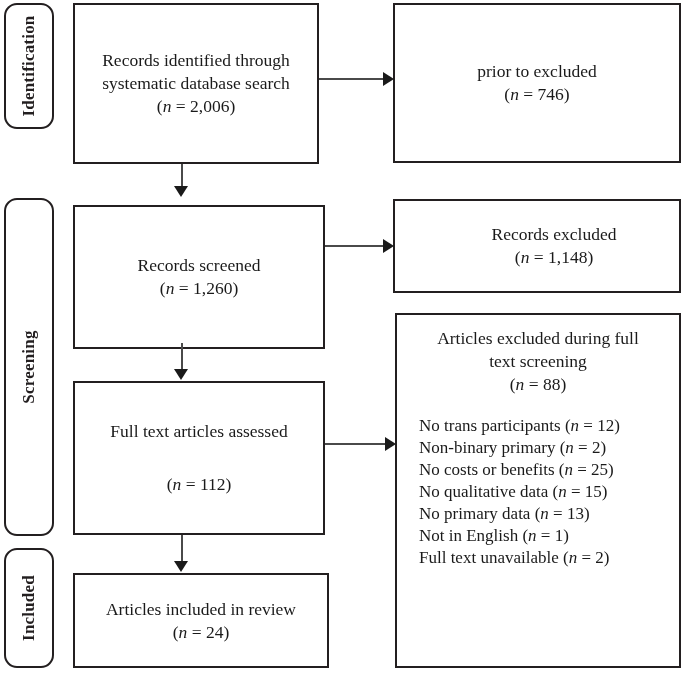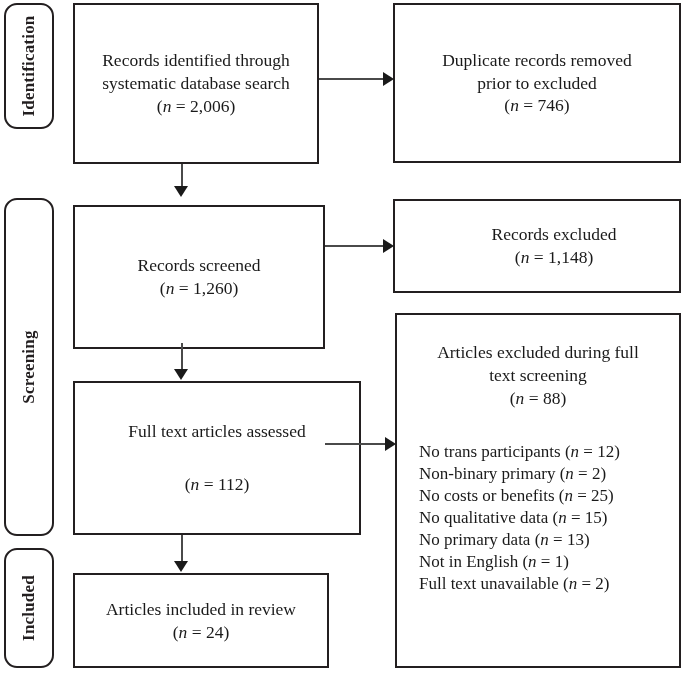--- a/index.html
+++ b/index.html
@@ -54,31 +54,31 @@
     padding: 6px 10px;
   }
   .flow-box .line {
     font-size: 17.5px;
     line-height: 1.30;
     white-space: nowrap;
     color: #1a1a1a;
   }
   .flow-box.excl-box {
     justify-content: flex-start;
-    padding-top: 26px;
+    padding-top: 12px;
   }
   .excl-head {
     width: 100%;
     text-align: center;
   }
   .excl-head .line { white-space: normal; }
   .excl-list {
     width: 100%;
     text-align: left;
-    margin-top: 32px;
+    margin-top: 20px;
     padding-left: 12px;
   }
   .excl-list .line {
     font-size: 17px;
     line-height: 1.29;
     text-align: left;
   }
   .ital { font-style: italic; }
 
   
@@ -123,36 +123,35 @@
     <span class="stage-label">Included</span>
   </div>
 
   <div class="flow-box" style="left:73px; top:3px; width:246px; height:161px;">
     <div class="line">Records identified through</div>
     <div class="line">systematic database search</div>
     <div class="line"><span>(</span><span class="ital">n</span><span> = </span><span>2,006</span><span>)</span></div>
   </div>
 
   <div class="flow-box" style="left:393px; top:3px; width:288px; height:160px;">
-    <div class="line">Duplicate records removed</div>
     <div class="line">prior to excluded</div>
     <div class="line"><span>(</span><span class="ital">n</span><span> = </span><span>746</span><span>)</span></div>
   </div>
 
   <div class="flow-box" style="left:73px; top:205px; width:252px; height:144px;">
     <div class="line">Records screened</div>
     <div class="line"><span>(</span><span class="ital">n</span><span> = </span><span>1,260</span><span>)</span></div>
   </div>
 
   <div class="flow-box" style="left:393px; top:199px; width:288px; height:94px;padding-left:44px;">
     <div class="line">Records excluded</div>
     <div class="line"><span>(</span><span class="ital">n</span><span> = </span><span>1,148</span><span>)</span></div>
   </div>
 
-  <div class="flow-box" style="left:73px; top:381px; width:288px; height:154px;gap:30px;">
+  <div class="flow-box" style="left:73px; top:381px; width:252px; height:154px;gap:30px;">
     <div class="line">Full text articles assessed</div>
     <div class="line"><span>(</span><span class="ital">n</span><span> = </span><span>112</span><span>)</span></div>
   </div>
 
   <div class="flow-box excl-box" style="left:395px; top:313px; width:286px; height:355px;">
     <div class="excl-head">
       <div class="line">Articles excluded during full</div>
       <div class="line">text screening</div>
       <div class="line"><span>(</span><span class="ital">n</span><span> = </span><span>88</span><span>)</span></div>
     </div>

